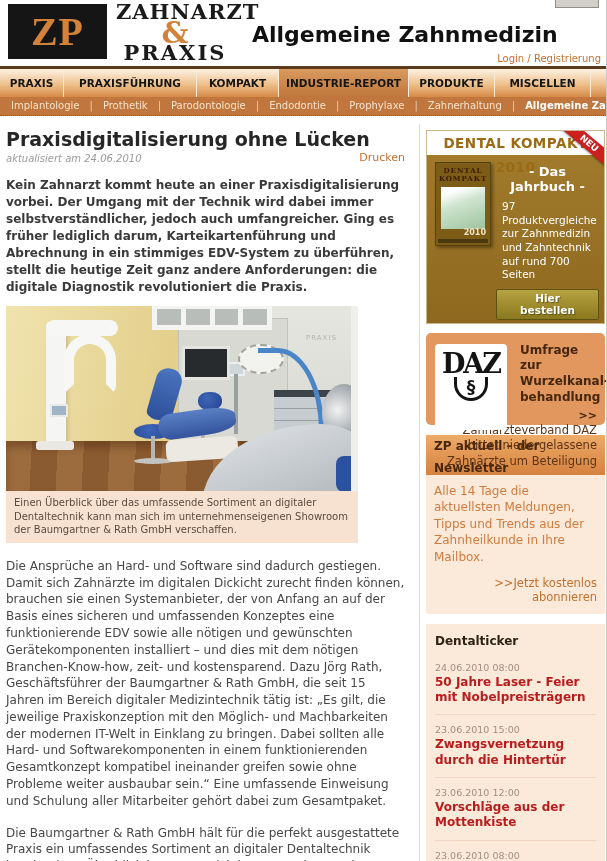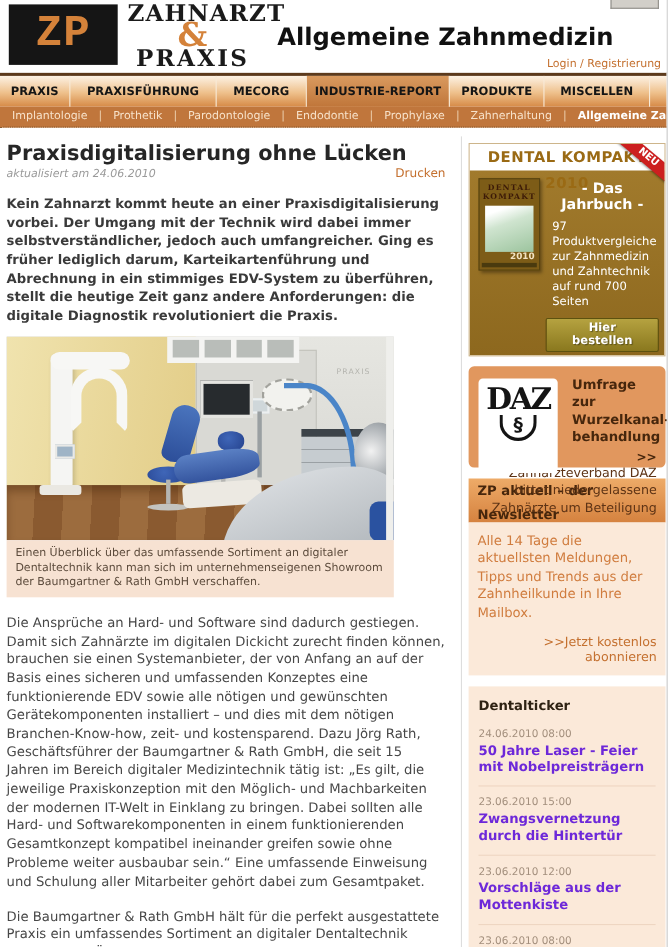--- a/index.html
+++ b/index.html
@@ -6,21 +6,21 @@
   html,body { background:#fff; }
   body {
     width:607px; height:861px; overflow:hidden; position:relative;
     font-family:"DejaVu Sans", "Liberation Sans", sans-serif;
     border-right:1px solid #c9c9c9;
   }
   
   .header { position:relative; height:66px; background:#fff; }
   .logo-box { position:absolute; left:8px; top:4px; width:99px; height:55px;
     background:#151515; display:flex; align-items:center; justify-content:center; }
-  .logo-zp { font-family:Liberation Mono, monospace; font-weight:bold;
+  .logo-zp { font-family:Liberation Serif, serif; font-weight:bold;
     font-size:40px; color:#d4823a; letter-spacing:1px;text-align:center; }
   .brand { position:absolute; left:116px; top:1px; width:118px; text-align:center;
     font-family:"DejaVu Serif","Liberation Serif",serif; color:#1a1a1a; line-height:1; }
   .brand .l1 { font-size:21px; font-weight:bold; letter-spacing:1px; }
   .brand .amp { font-size:30px; font-weight:bold; color:#d4823a; margin-top:-4px; }
   .brand .l2 { font-size:21px; font-weight:bold; letter-spacing:2px; margin-top:-6px; }
   .section-title { position:absolute; left:252px; top:22px; font-size:22px;
     font-weight:bold; color:#111; }
   .top-right-box { position:absolute; right:7px; top:0; width:44px; height:8px;
     background:#d2cfc9; border:1px solid #8f8d88; border-top:none; }
@@ -164,21 +164,21 @@
     background:linear-gradient(#eeab68,#d5823f); font-size:12px; font-weight:bold;
     color:#46260c; }
   .nl-body { background:#fbe9d9; padding:8px 8px 10px; }
   .nl-text { color:#d07c3e; font-size:12px; line-height:1.38; }
   .nl-link { display:block; text-align:right; color:#c4702f; font-size:11.5px;
     margin-top:10px; cursor:pointer; text-decoration:none; }
   .ticker-box { background:#fbe9d9; padding:10px 9px 4px; min-height:372px; }
   .ticker-title { font-size:12px; font-weight:bold; color:#2e2213; margin-bottom:14px; }
   .ticker-item { padding-bottom:9px; margin-bottom:9px; border-bottom:1px solid #eed6c2; }
   .ticker-date { font-size:9.5px; color:#a38f7d; margin-bottom:2px; }
-  .ticker-link { font-size:12px; font-weight:bold; color:#6d28d9; line-height:1.28;
+  .ticker-link { font-size:12px; font-weight:bold; color:#b91c1c; line-height:1.28;
     cursor:pointer; }
 </style>
 </head>
 <body>
 
 <div class="header">
   <div class="logo-box">
     <span class="logo-zp">ZP</span>
   </div>
   <div class="brand">
@@ -187,21 +187,21 @@
     <div class="l2">PRAXIS</div>
   </div>
   <div class="section-title">Allgemeine Zahnmedizin</div>
   <div class="top-right-box"></div>
   <a class="login-link">Login / Registrierung</a>
 </div>
 
 <div class="mainnav">
   <div class="tab" style="width:64px">PRAXIS</div>
   <div class="tab" style="width:133px">PRAXISFÜHRUNG</div>
-  <div class="tab" style="width:82px">MECORG</div>
+  <div class="tab" style="width:82px">KOMPAKT</div>
   <div class="tab active" style="width:130px">INDUSTRIE-REPORT</div>
   <div class="tab" style="width:86px">PRODUKTE</div>
   <div class="tab" style="width:96px">MISCELLEN</div>
   <div class="tab-fill"></div>
 </div>
 
 <div class="subnav">
   <span class="item">Implantologie</span><span class="item">Prothetik</span><span class="item">Parodontologie</span><span class="item">Endodontie</span><span class="item">Prophylaxe</span><span class="item">Zahnerhaltung</span><span class="item active">Allgemeine Zahnmedizin</span>
 </div>
 

